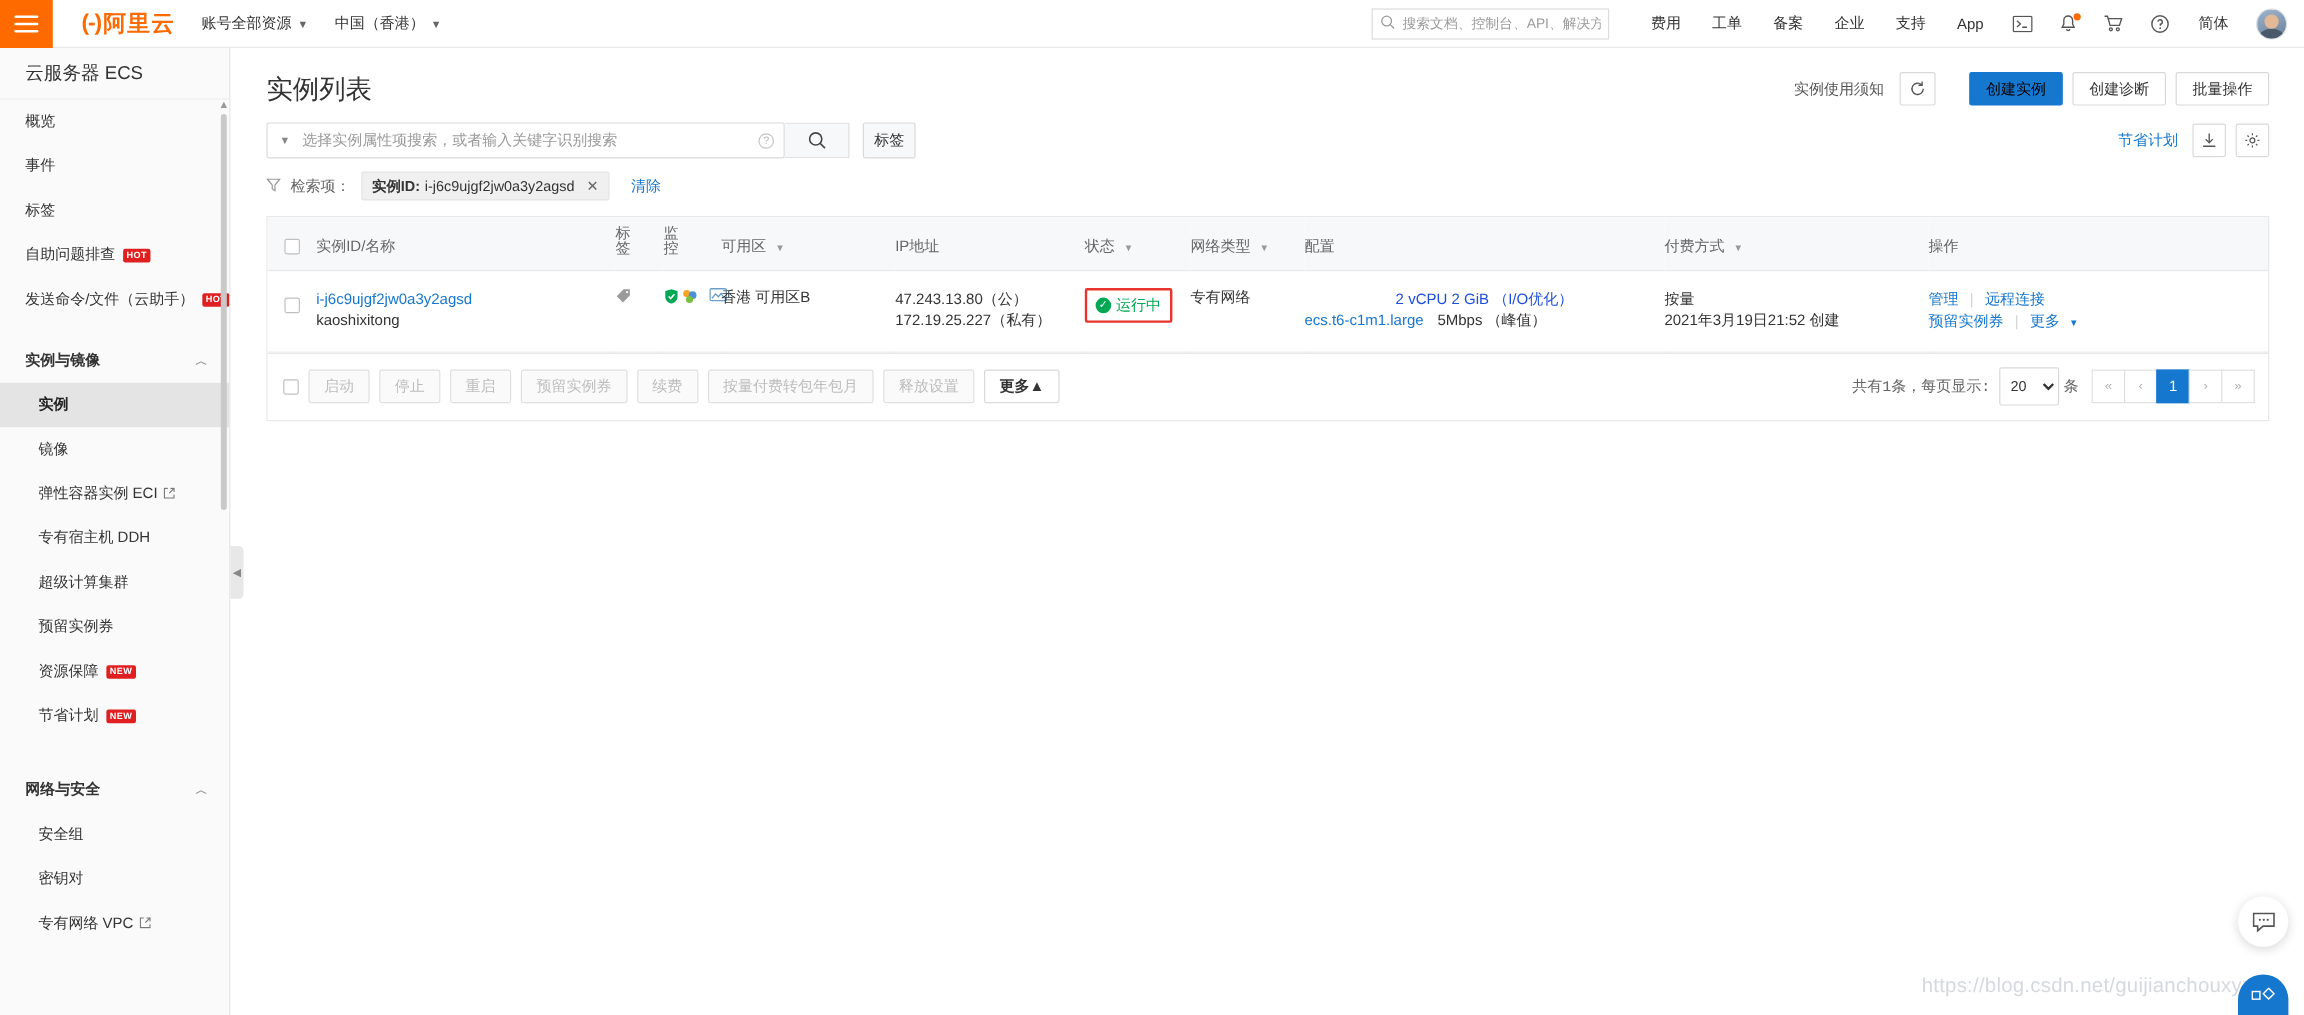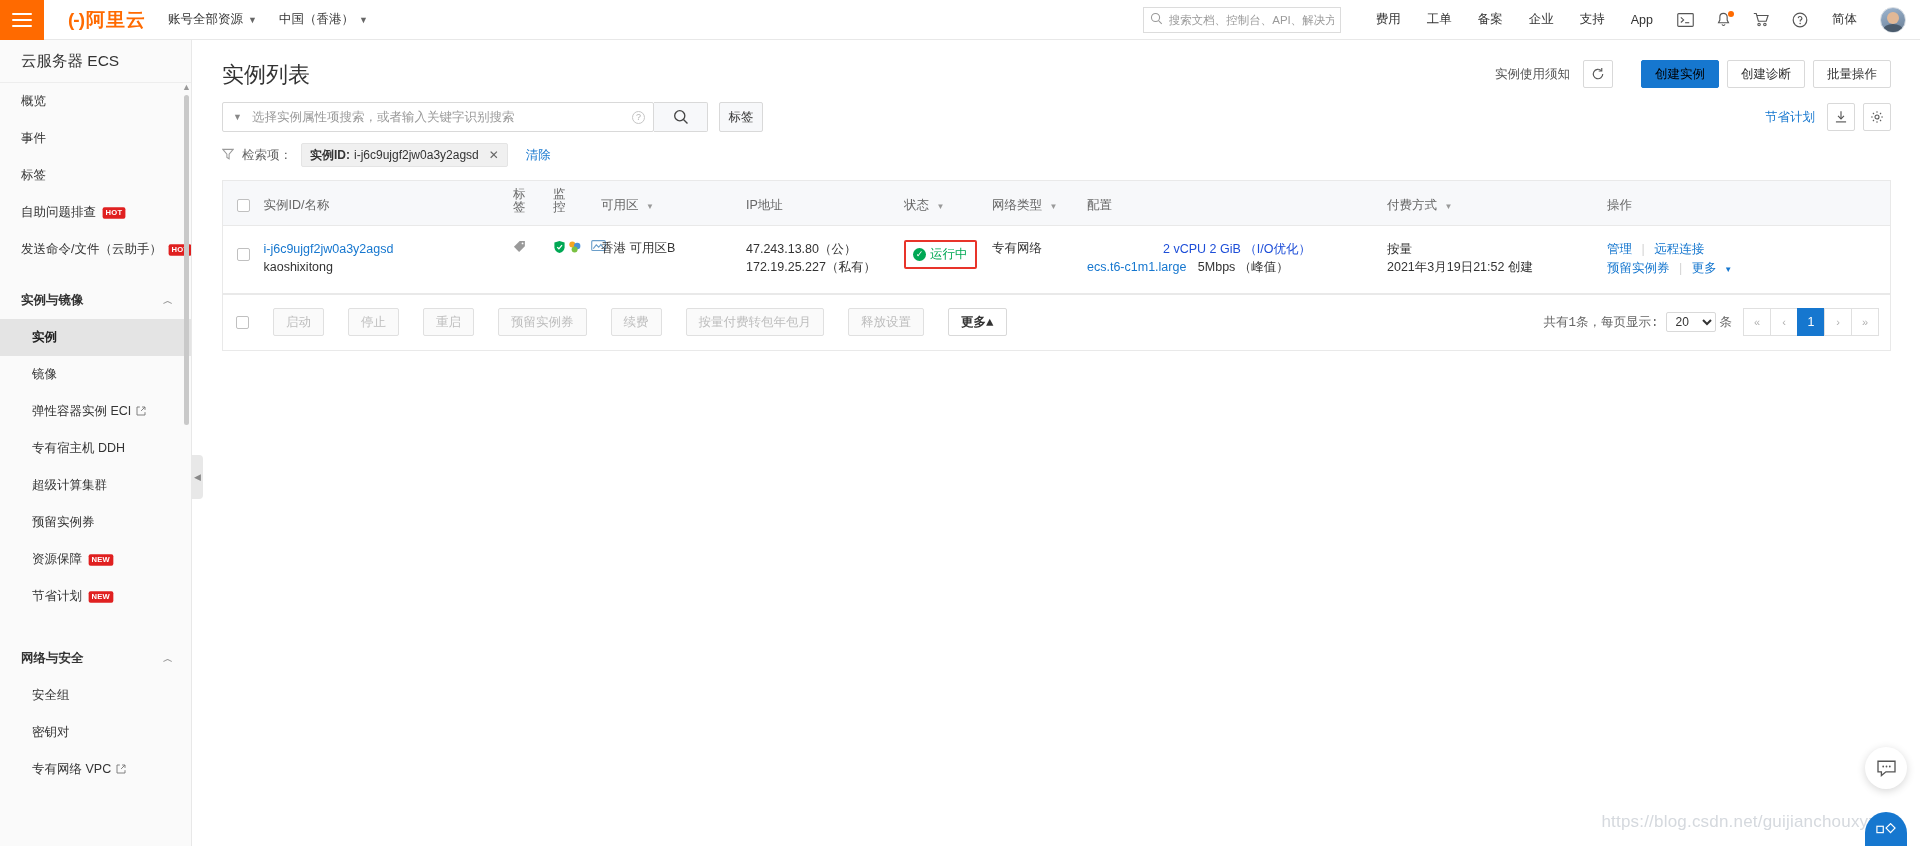--- a/index.html
+++ b/index.html
@@ -250,28 +250,28 @@
   .tag-icons { display: flex; align-items: center; gap: 0; }
 
   
   .foot-bar {
     margin: 0 29px; border: 1px solid #e9e9e9; background: #fff;
     height: 57px; display: flex; align-items: center; padding: 0 11px 0 13px;
   }
   .foot-btn {
     height: 28px; padding: 0 12px; border: 1px solid #e0e0e0; background: #fafafa;
     color: #bdbdbd; font-size: 12.5px; display: flex; align-items: center;
-    justify-content: center; margin-left: 24px; border-radius: 2px;
-    cursor: not-allowed; font-family: Liberation Mono, monospace; white-space: nowrap;
+    justify-content: center; margin-left: 8px; border-radius: 2px;
+    cursor: not-allowed; font-family: Liberation Serif, serif; white-space: nowrap;
   }
   .foot-btn.enabled { color: #333; background: #fff; border-color: #d9d9d9; cursor: pointer; font-weight: bold; }
   .pager { margin-left: auto; display: flex; align-items: center; }
   .pager-info { font-size: 12.5px; color: #666; margin-right: 7px; white-space: nowrap; font-family: Liberation Mono, monospace; }
   .pager-select {
-    height: 20px; border: 1px solid #d9d9d9; background: #fff; font-size: 12px;
+    height: 32px; border: 1px solid #d9d9d9; background: #fff; font-size: 12px;
     font-family: inherit; color: #333; padding: 0 2px 0 5px; cursor: pointer;
     border-radius: 2px;
   }
   .pager-unit { font-size: 12.5px; color: #666; margin: 0 12px 0 4px; }
   .pg-btn {
     width: 28px; height: 28px; border: 1px solid #e0e0e0; background: #fff;
     display: flex; align-items: center; justify-content: center;
     font-size: 11px; color: #b0b0b0; cursor: pointer; margin-left: -1px;
   }
   .pg-btn.cur { background: #1677cf; border-color: #1677cf; color: #fff; font-size: 12.5px; }

